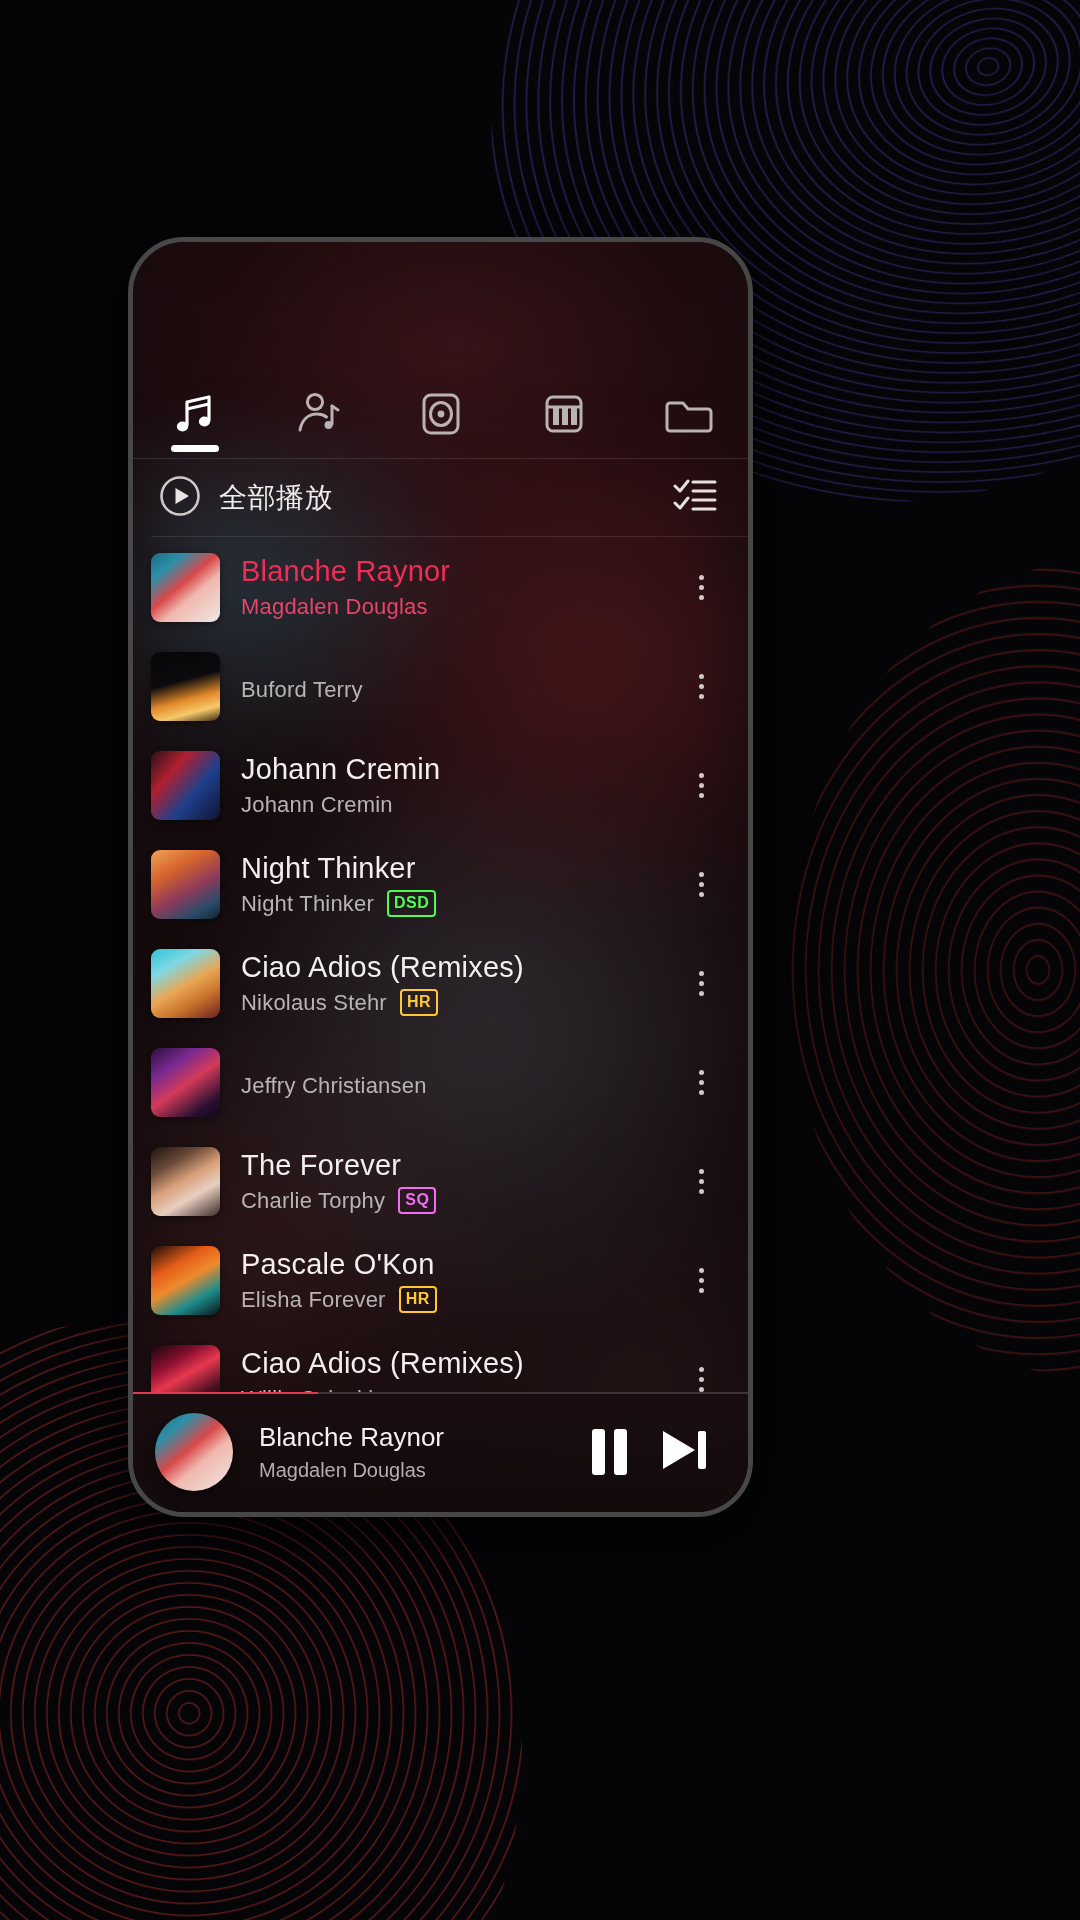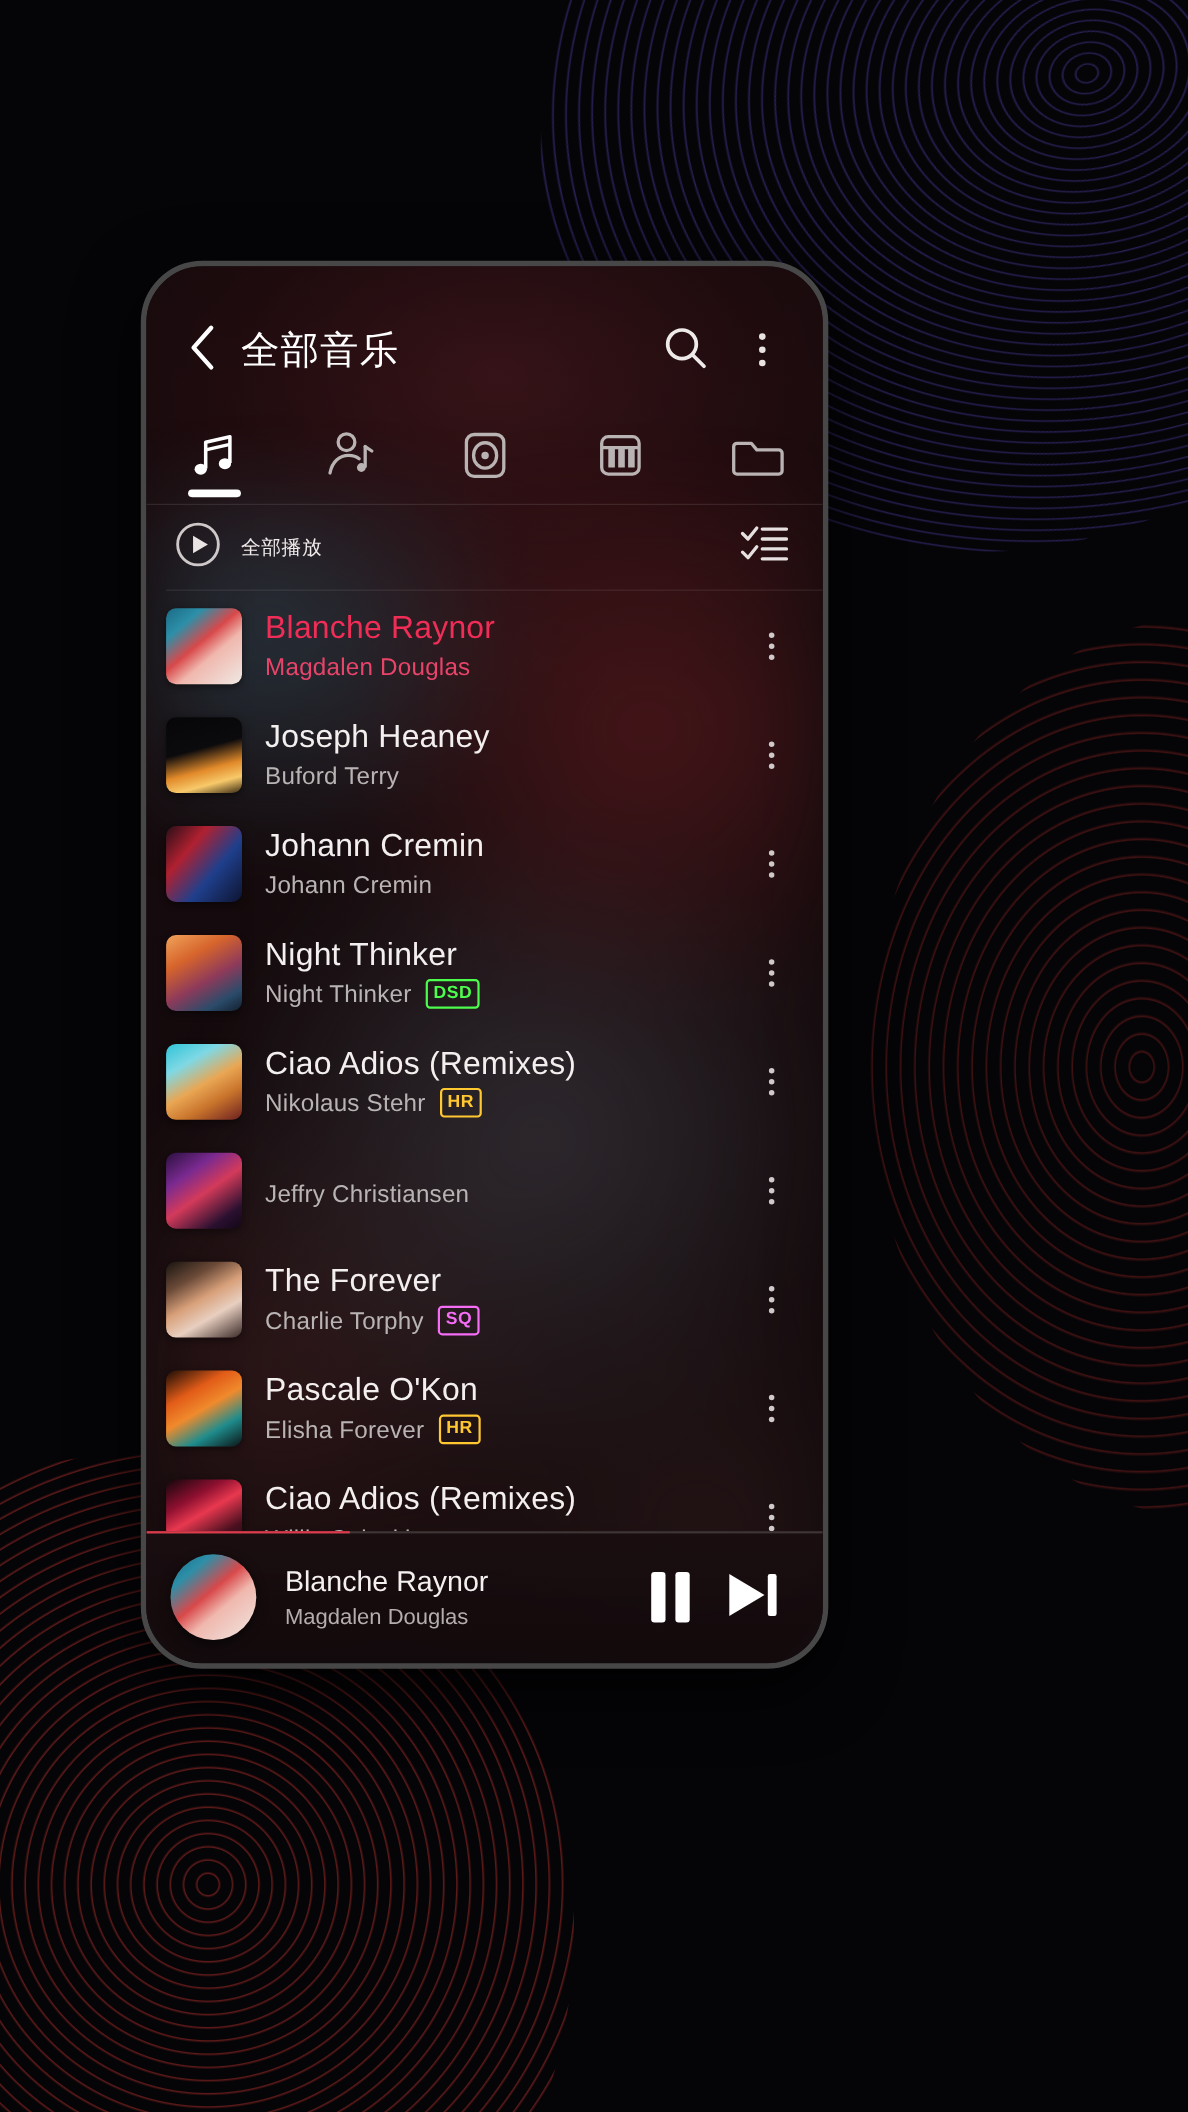--- a/index.html
+++ b/index.html
@@ -122,21 +122,21 @@
     position:absolute; left:0; right:0; top:216px; height:1px;
     background:rgba(255,255,255,.11);
   }
 
   
   #playall{
     position:absolute; left:0; right:0; top:217px; height:77px;
     display:flex; align-items:center; padding:0 26px;
   }
   #playall-left{ display:flex; align-items:center; gap:18px; cursor:pointer; }
-  #playall-label{ color:#f0eceb; font-size:18px; letter-spacing:.5px; }
+  #playall-label{ color:#f0eceb; font-size:28px; letter-spacing:.5px; }
   #playall .spacer{ flex:1; }
   #playall-divider{
     position:absolute; left:18px; right:0; top:294px; height:1px;
     background:rgba(255,255,255,.10);
   }
 
   
   #tracklist{
     position:absolute; left:0; right:0; top:296px; bottom:120px;
     overflow:hidden;
@@ -225,46 +225,20 @@
   <div class="topo-r"></div>
   <div class="topo-bl"></div>
 </div>
 
 <div id="phone">
   <div id="screen">
 
     <div id="artwash"></div>
     <div id="tintdark"></div>
 
-    <div id="topbar">
-      <div id="back-btn">
-        <span>
-          <svg width="26" height="44" viewBox="0 0 26 44">
-            <polyline points="21,4 5,22 21,40" fill="none" stroke="#ffffff" stroke-width="4" stroke-linecap="round" stroke-linejoin="round"></polyline>
-          </svg>
-        </span>
-      </div>
-      <div id="page-title">全部音乐</div>
-      <div class="spacer"></div>
-      <div class="topicon" id="search-btn">
-        <span>
-          <svg width="44" height="44" viewBox="0 0 44 44">
-            <circle cx="19" cy="19" r="13" fill="none" stroke="#efeaea" stroke-width="3.4"></circle>
-            <line x1="28.5" y1="28.5" x2="39" y2="39" stroke="#efeaea" stroke-width="3.4" stroke-linecap="round"></line>
-          </svg>
-        </span>
-      </div>
-      <div class="topicon" id="menu-btn">
-        <span class="dot3">
-            <i></i>
-            <i></i>
-            <i></i>
-          </span>
-      </div>
-    </div>
 
     <div id="tabbar">
 
       <div class="tab active">
         <span>
           <svg width="52" height="52" viewBox="0 0 52 52">
             <path d="M18 38 V14 L40 9 V33" fill="none" stroke="#ffffff" stroke-width="3.2" stroke-linejoin="round"></path>
             <path d="M18 21 L40 16" fill="none" stroke="#ffffff" stroke-width="3.2"></path>
             <ellipse cx="13.5" cy="38.5" rx="5.6" ry="5" fill="#ffffff"></ellipse>
             <ellipse cx="35.5" cy="33.5" rx="5.6" ry="5" fill="#ffffff"></ellipse>
@@ -357,21 +331,20 @@
             <span class="dot3">
               <i></i>
               <i></i>
               <i></i>
             </span>
           </div>
         </div>
         <div class="track">
           <div class="art a2"></div>
           <div class="meta">
-            <div class="title">Joseph Heaney</div>
             <div class="subline">
               <div class="artist">Buford Terry</div>
             </div>
           </div>
           <div class="rowmenu">
             <span class="dot3">
               <i></i>
               <i></i>
               <i></i>
             </span>

